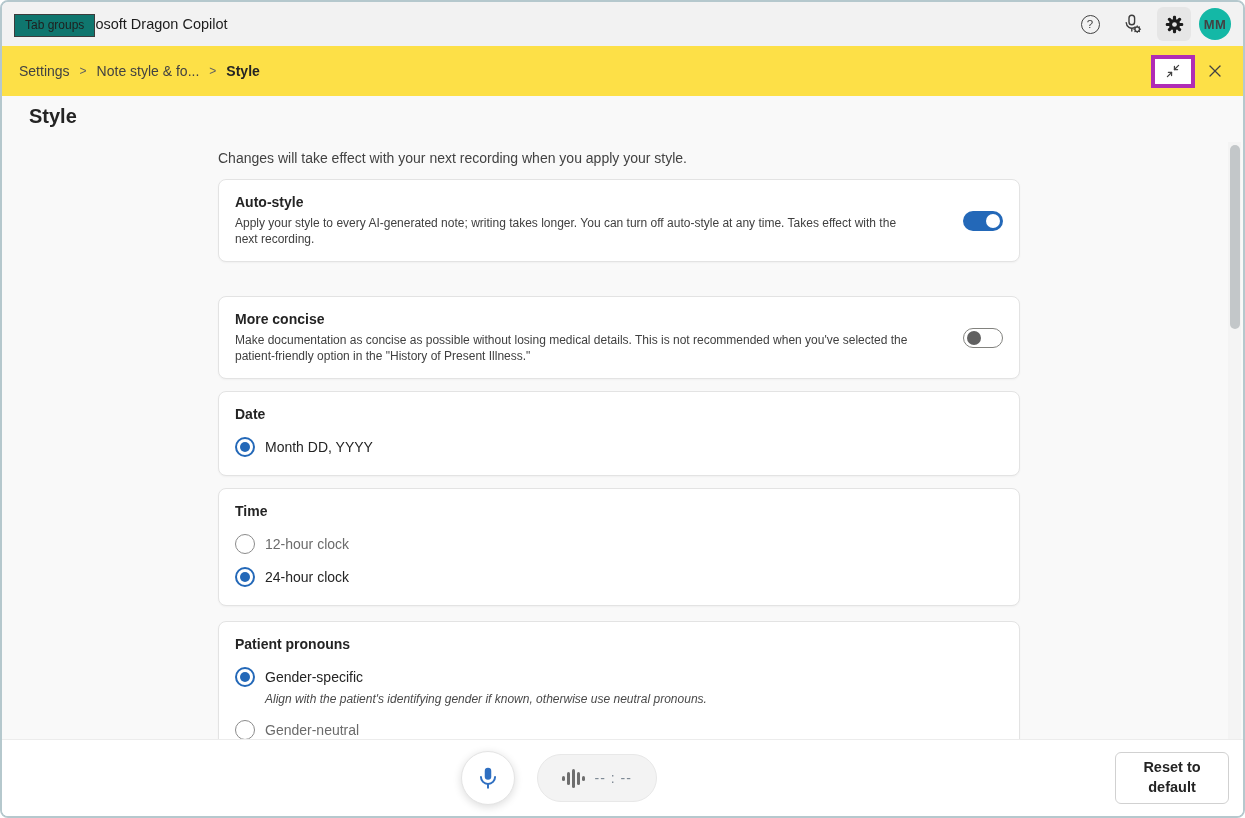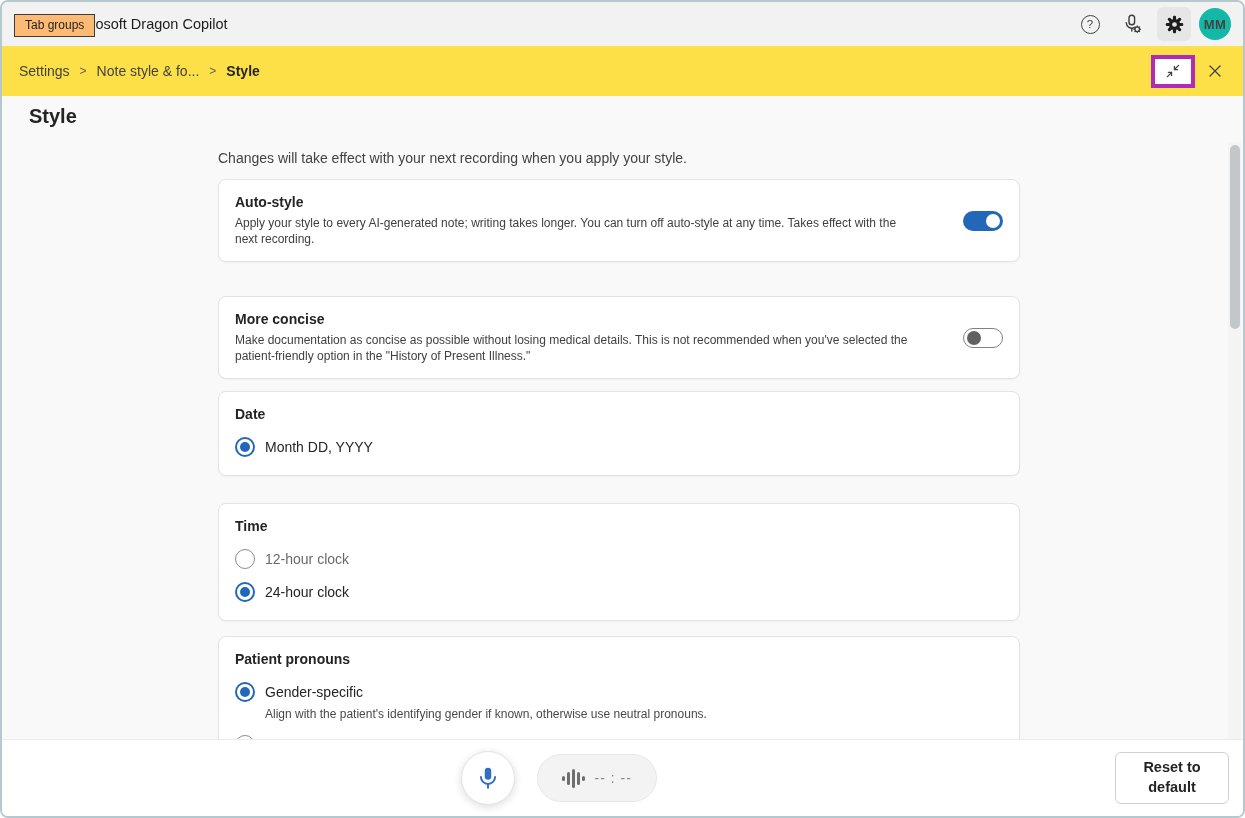--- a/index.html
+++ b/index.html
@@ -11,21 +11,21 @@
   }
 
   
   .topbar {
     position:absolute; top:0; left:0; right:0; height:44px;
     background:#f2f2f2; display:flex; align-items:center; padding:0 12px 0 66px;
   }
   .app-title { font-size:14.5px; color:#1b1b1b; white-space:nowrap; }
   .tooltip {
     position:absolute; left:12px; top:12px; z-index:10;
-    background:#fdba74; border:1px solid #3c3c3c; padding:3px 10px 4px;
+    background:#0f766e; border:1px solid #3c3c3c; padding:3px 10px 4px;
     font-size:12px; color:#1f1f1f; white-space:nowrap;
   }
   .topbar-actions { margin-left:auto; display:flex; align-items:center; gap:8px; }
   .icon-btn { width:34px; height:34px; display:flex; align-items:center; justify-content:center;
     border-radius:6px; cursor:pointer; }
   .icon-btn.active { background:#e6e6e6; }
   .help-circle { width:19px; height:19px; border:1.4px solid #424242; border-radius:50%;
     display:flex; align-items:center; justify-content:center; font-size:11.5px; color:#424242; }
   .avatar { width:32px; height:32px; border-radius:50%; background:#14b8a6;
     display:flex; align-items:center; justify-content:center;
@@ -55,21 +55,21 @@
   .card {
     position:relative; background:#fff; border:1px solid #e3e3e3; border-radius:8px;
     box-shadow:0 1px 2px rgba(0,0,0,.04); padding:12px 16px 14px;
   }
   .card-title { font-size:14px; font-weight:bold; color:#242424; line-height:20px; }
   .card-desc { font-size:12px; color:#404040; line-height:16px; margin-top:3px; padding-right:92px; }
 
   .c1 { margin-top:11px; }
   .c2 { margin-top:34px; }
   .c3 { margin-top:12px; padding-bottom:18px; }
-  .c4 { margin-top:27px; padding-bottom:18px; }
+  .c4 { margin-top:12px; padding-bottom:18px; }
   .c5 { margin-top:15px; height:175px; }
 
   
   .toggle { position:absolute; right:16px; top:50%; transform:translateY(-50%);
     width:40px; height:20px; border-radius:10px; cursor:pointer; }
   .toggle .knob { position:absolute; width:14px; height:14px; border-radius:50%; }
   .toggle.on { background:#2368b8; }
   .toggle.on .knob { background:#fff; top:3px; right:3px; }
   .toggle:not(.on) { background:#fff; border:1px solid #82827e; }
   .toggle:not(.on) .knob { background:#616161; top:2px; left:3px; }
@@ -77,21 +77,21 @@
   
   .radio-row { display:flex; align-items:center; margin-top:13px; cursor:pointer; }
   .radio { position:relative; width:20px; height:20px; border:1px solid #8b8b8b; border-radius:50%;
     background:#fff; flex:0 0 auto; }
   .radio .dot { display:none; }
   .radio-row.selected .radio { border:2px solid #2368b8; }
   .radio-row.selected .radio .dot { display:block; position:absolute; inset:3px;
     border-radius:50%; background:#2368b8; }
   .radio-label { margin-left:10px; font-size:14px; color:#6b6b6b; }
   .radio-row.selected .radio-label { color:#242424; }
-  .radio-sub { margin:4px 0 2px 30px; font-size:12px; color:#494949; line-height:16px; }
+  .radio-sub { margin:4px 0 2px 30px; font-size:12px; color:#494949; line-height:16px;font-style:italic; }
 
   
   .footer {
     position:absolute; left:0; right:0; bottom:0; height:77px; background:#fff;
     border-top:1px solid #ececec; z-index:5;
   }
   .rec-group { position:absolute; left:459px; top:11px; display:flex; align-items:center; gap:22px; }
   .mic-btn { width:54px; height:54px; border-radius:50%; background:#fff;
     border:1px solid #e4e4e4; box-shadow:0 2px 8px rgba(0,0,0,.14);
     display:flex; align-items:center; justify-content:center; cursor:pointer; }

